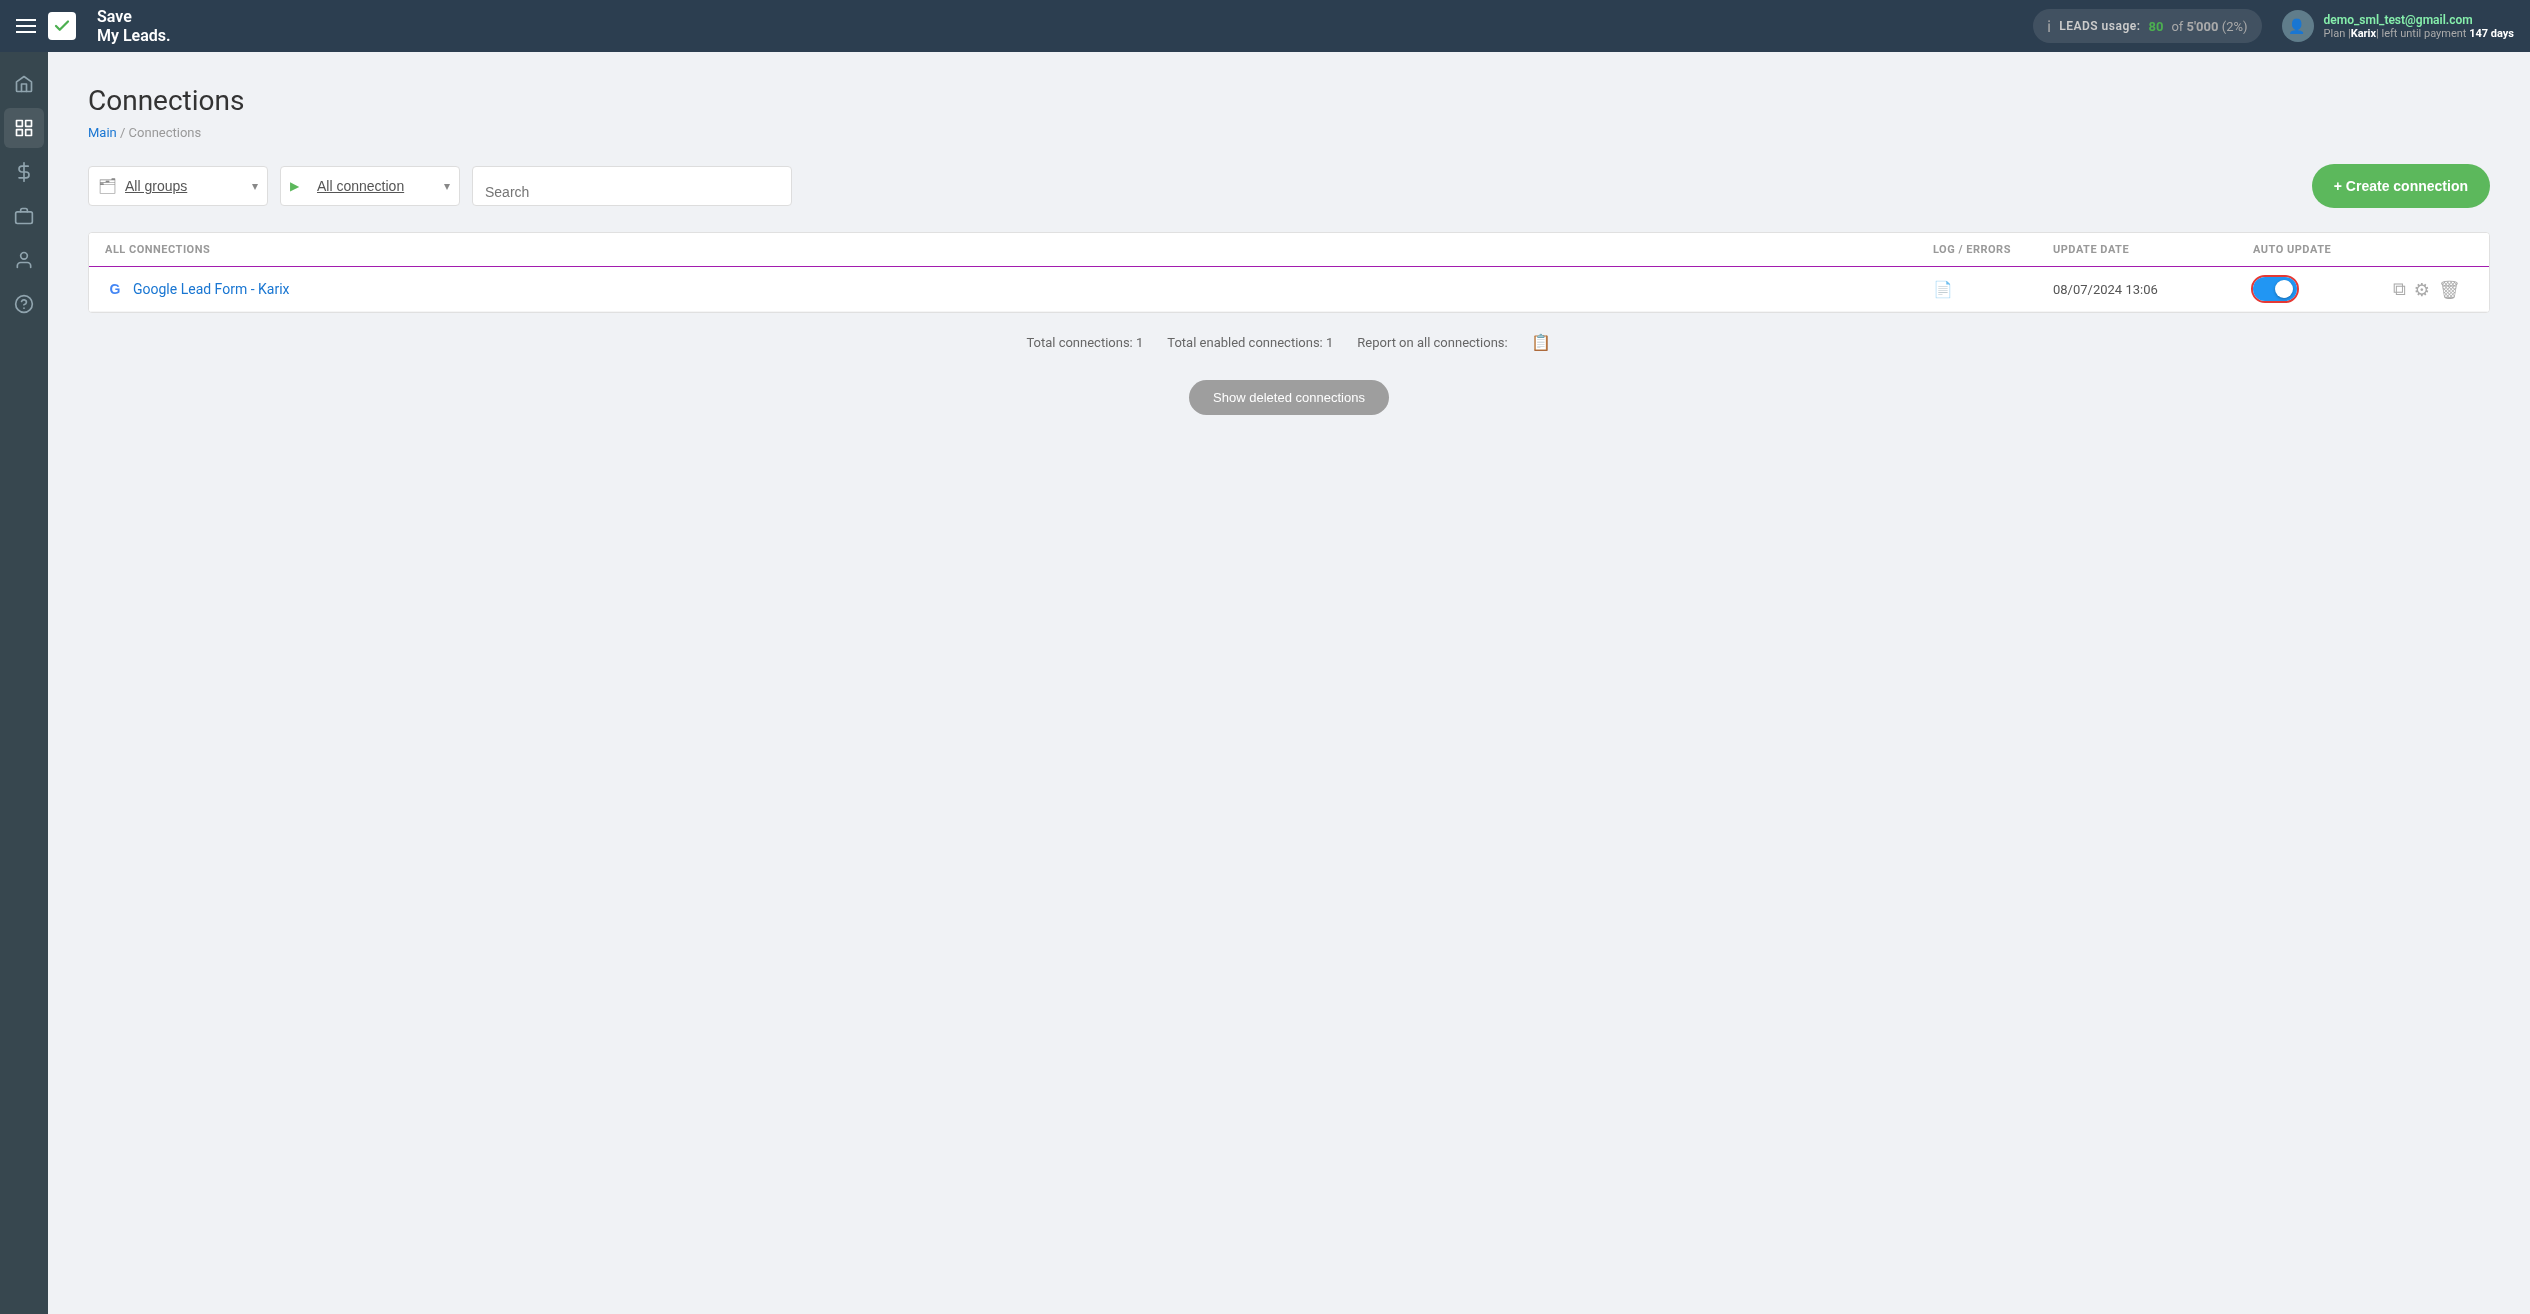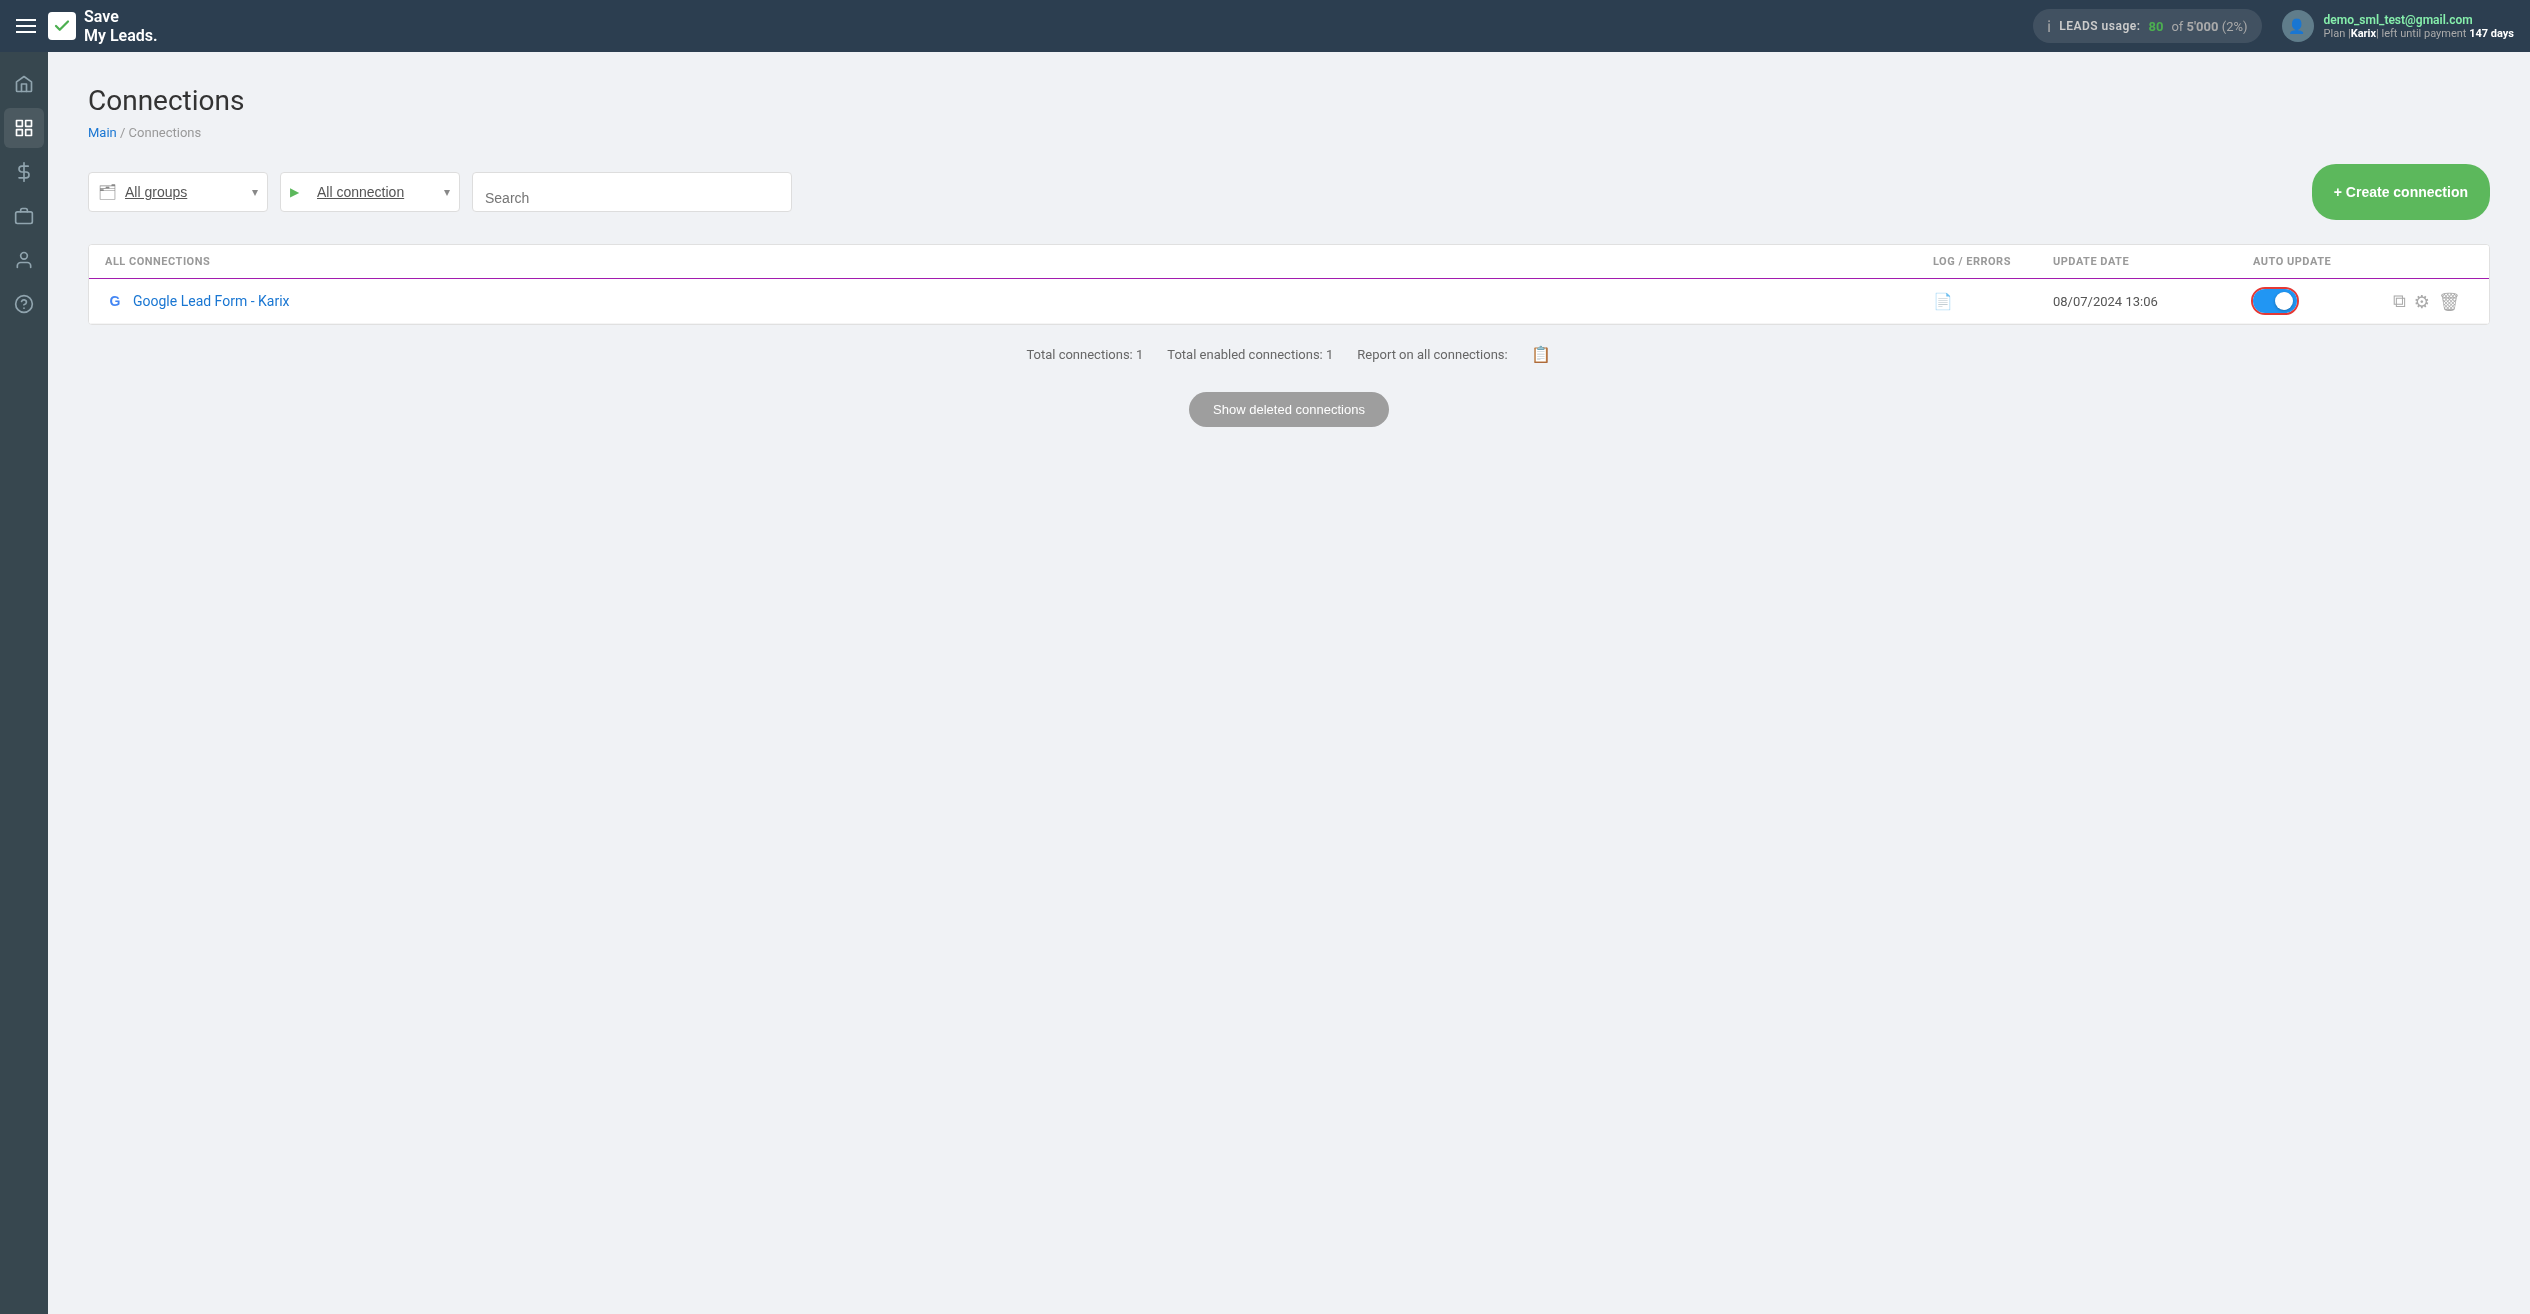--- a/index.html
+++ b/index.html
@@ -13,21 +13,21 @@
       display: flex;
       align-items: center;
       padding: 0 16px;
       flex-shrink: 0;
       justify-content: space-between;
       z-index: 10;
     }
     .topbar-left { display: flex; align-items: center; gap: 12px; }
     .hamburger-icon { cursor: pointer; display: flex; flex-direction: column; gap: 4px; }
     .hamburger-icon span { display: block; width: 20px; height: 2px; background: #fff; }
-    .logo { display: flex; align-items: center; gap: 8px; }
+    .logo { display: flex; align-items: center; gap: 21px; }
     .logo-icon { width: 28px; height: 28px; background: #fff; border-radius: 4px; display: flex; align-items: center; justify-content: center; }
     .logo-icon svg { width: 18px; height: 18px; }
     .logo-text { color: #fff; font-size: 16px; font-weight: 600; line-height: 1.2; }
     .topbar-right { display: flex; align-items: center; gap: 20px; }
     .leads-usage {
       background: rgba(255,255,255,0.1);
       border-radius: 20px;
       padding: 6px 14px;
       display: flex;
       align-items: center;
@@ -153,21 +153,21 @@
       color: #fff;
       border: none;
       border-radius: 24px;
       padding: 10px 22px;
       font-size: 14px;
       font-weight: 600;
       cursor: pointer;
       display: flex;
       align-items: center;
       gap: 6px;
-      height: 56px;
+      height: 44px;
       white-space: nowrap;
     }
 
     
     .connections-table {
       background: #fff;
       border-radius: 4px;
       border: 1px solid #e0e0e0;
       overflow: hidden;
     }

